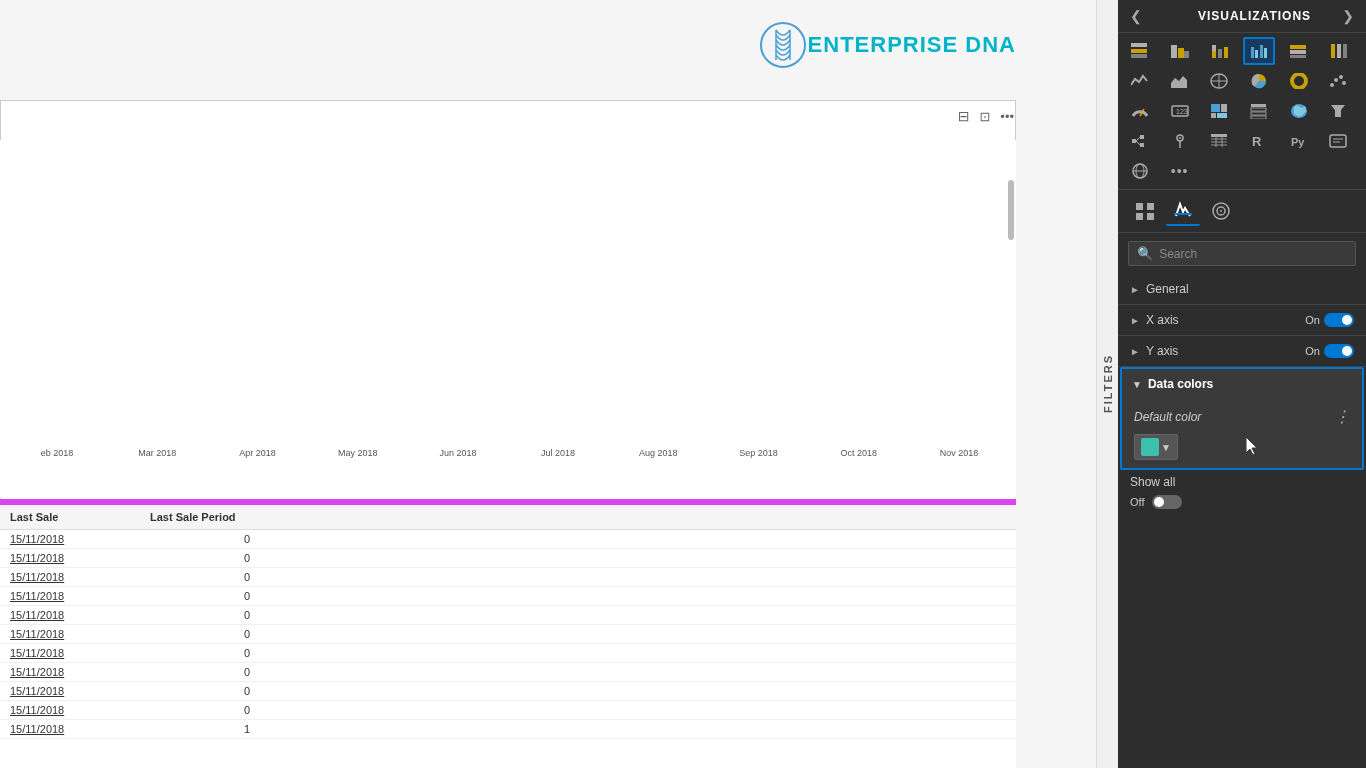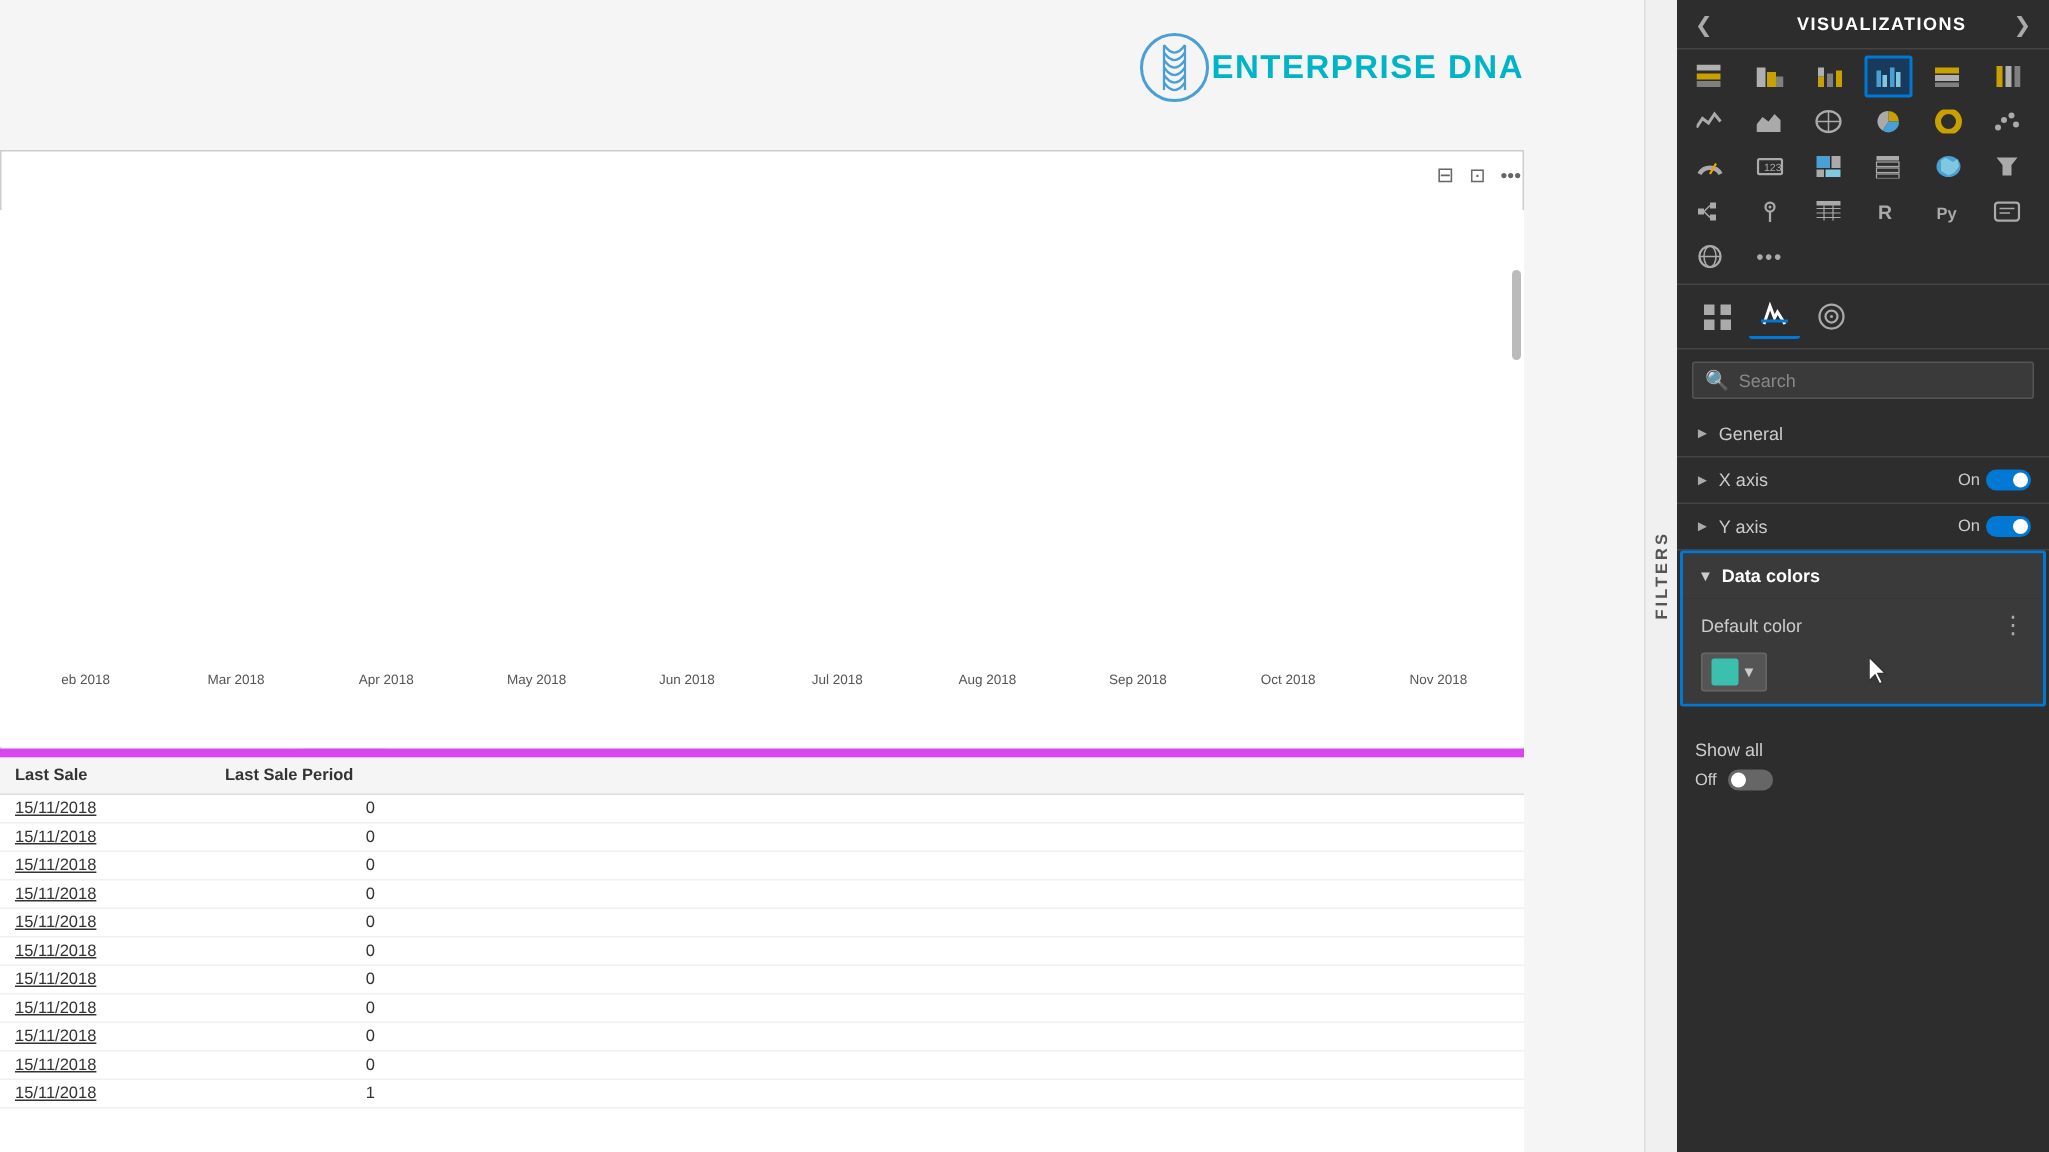--- a/index.html
+++ b/index.html
@@ -345,20 +345,21 @@
     }
     .data-colors-body {
       padding: 8px 12px;
       background: #3a3a3a;
     }
     .default-color-row {
       display: flex;
       align-items: center;
       justify-content: space-between;
       margin-bottom: 8px;
+      font-style: italic;
     }
     .default-color-label {
       color: #ccc;
       font-size: 12px;
     }
     .more-btn {
       color: #aaa;
       font-size: 16px;
       cursor: pointer;
     }
@@ -378,21 +379,21 @@
       background: #3dbfad;
       border-radius: 2px;
     }
     .color-chevron {
       color: #ccc;
       font-size: 10px;
     }
 
     
     .show-all-section {
-      padding: 22px 12px;
+      padding: 5px 12px;
     }
     .show-all-title {
       color: #ccc;
       font-size: 12px;
       margin-bottom: 6px;
     }
     .show-all-toggle-row {
       display: flex;
       align-items: center;
       gap: 8px;

